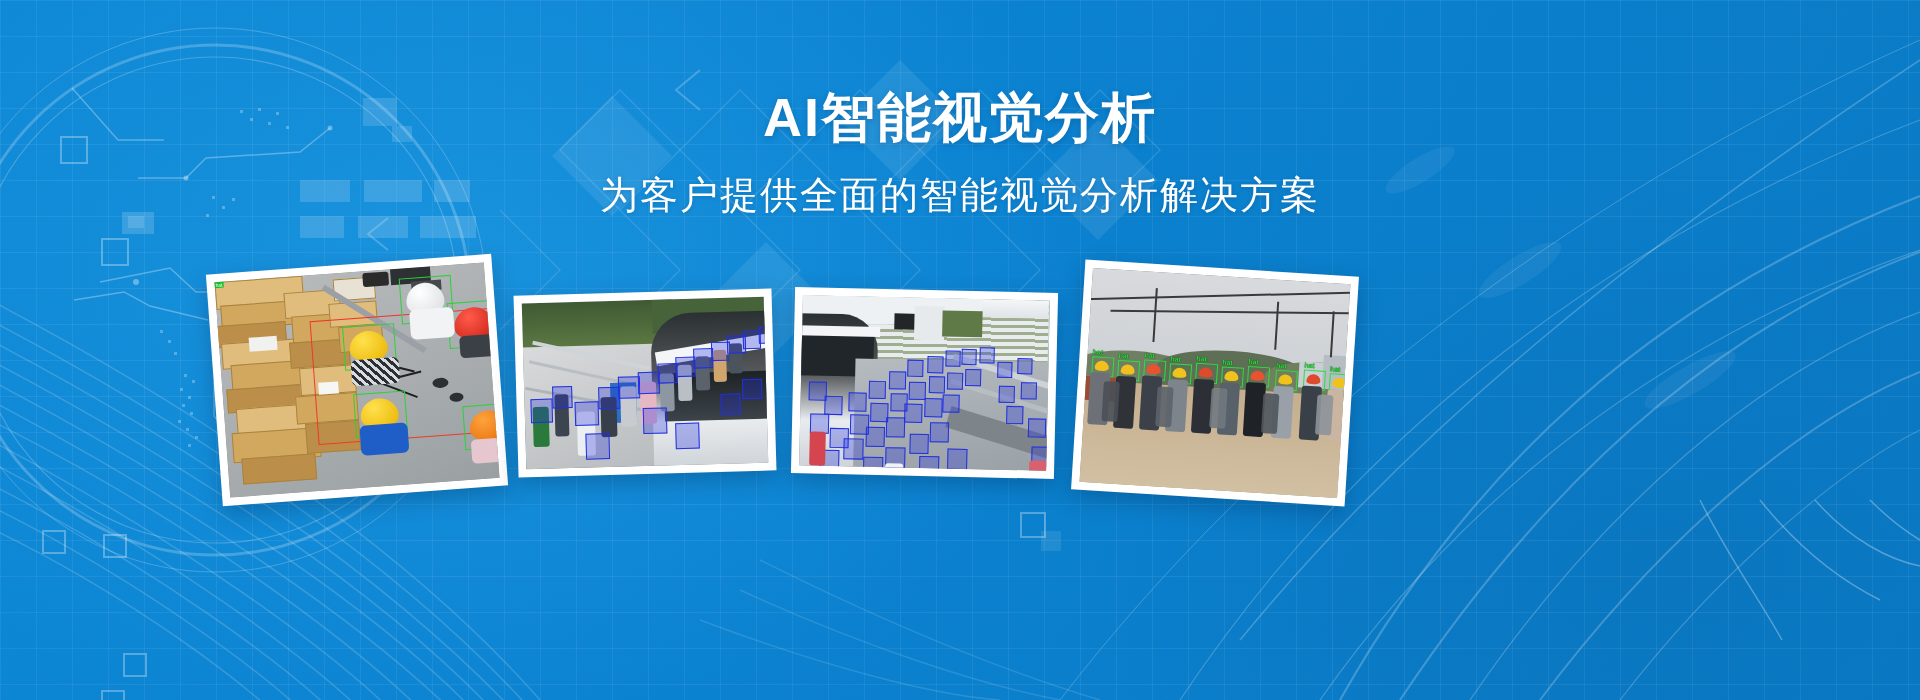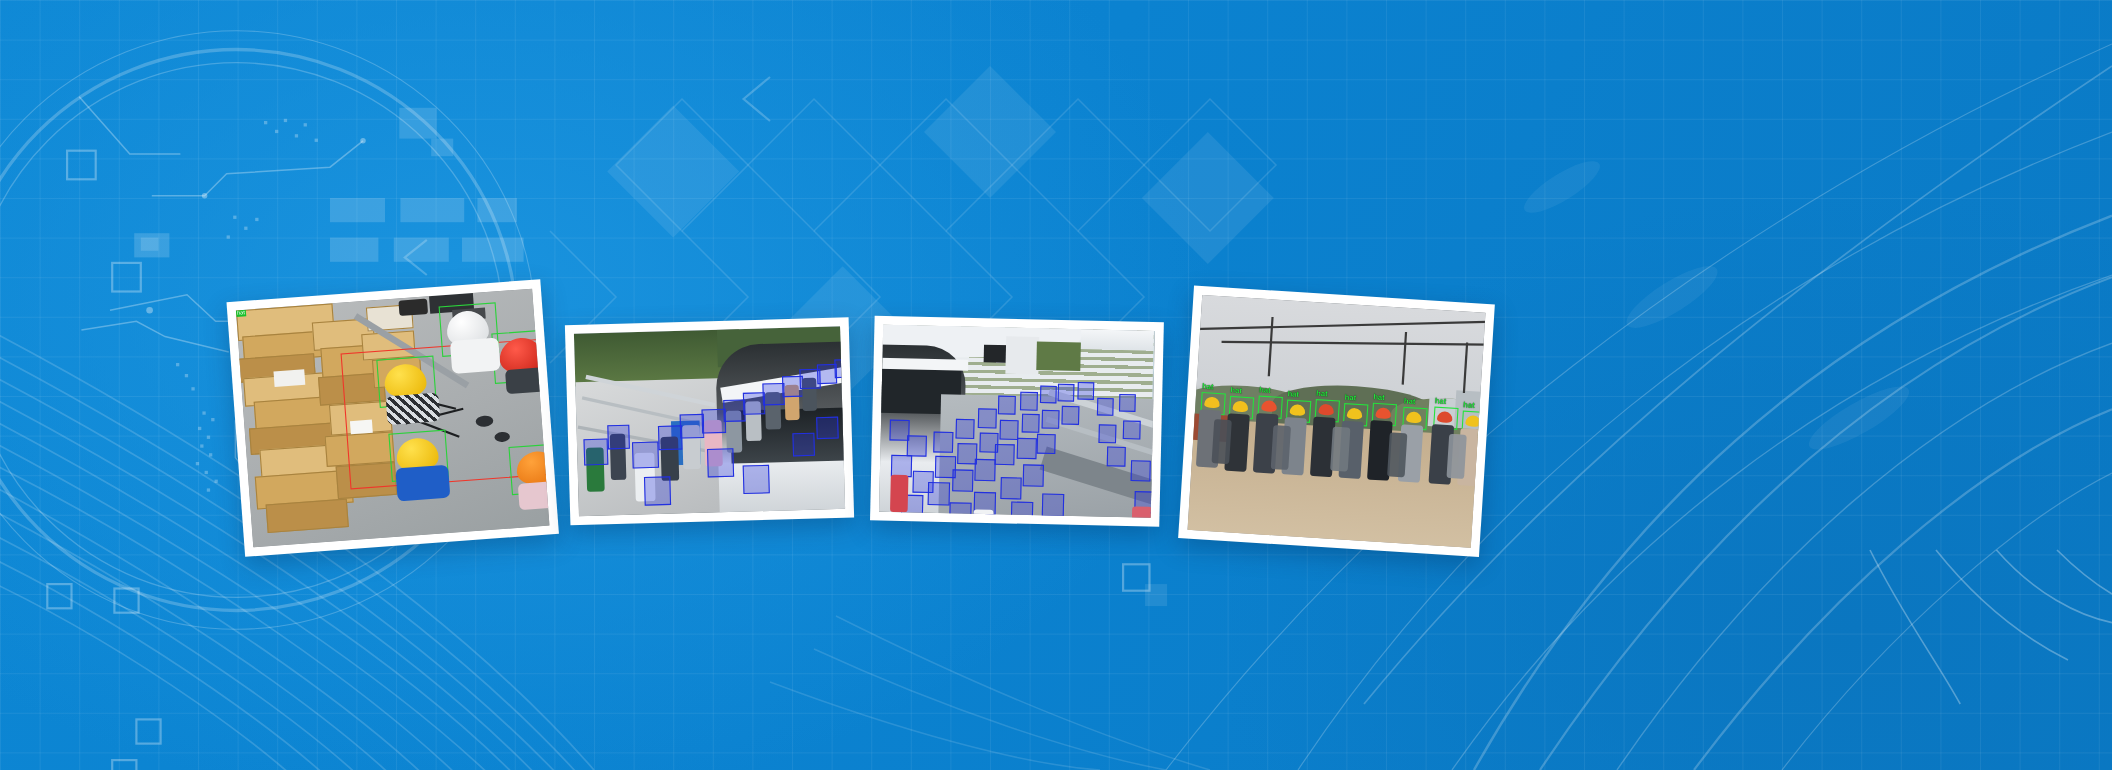--- a/index.html
+++ b/index.html
@@ -232,20 +232,24 @@
     <div class="sq" style="left:42px;top:530px;width:20px;height:20px;"></div>
     <div class="sq" style="left:123px;top:653px;width:20px;height:20px;"></div>
     <div class="sq" style="left:101px;top:690px;width:20px;height:20px;"></div>
     <div class="sq" style="left:1020px;top:512px;width:22px;height:22px;"></div>
     <div class="sqf" style="left:128px;top:216px;width:16px;height:12px;"></div>
     <div class="sqf" style="left:363px;top:98px;width:34px;height:28px;"></div>
     <div class="sqf" style="left:392px;top:126px;width:20px;height:16px;"></div>
     <div class="sqf" style="left:1041px;top:531px;width:20px;height:20px;opacity:.7"></div>
   </div>
 
+  <div class="copy">
+    <h1 class="title">AI智能视觉分析</h1>
+    <p class="subtitle">为客户提供全面的智能视觉分析解决方案</p>
+  </div>
 
   <div class="strip">
 
     <div class="shot" id="shot1">
       <div class="inner">
         <div class="ph">
           <div class="wh-floor"></div>
 
           <div class="box l" style="left:0;top:0;width:86px;height:26px;"></div>
           <div class="box" style="left:4px;top:24px;width:78px;height:22px;"></div>

